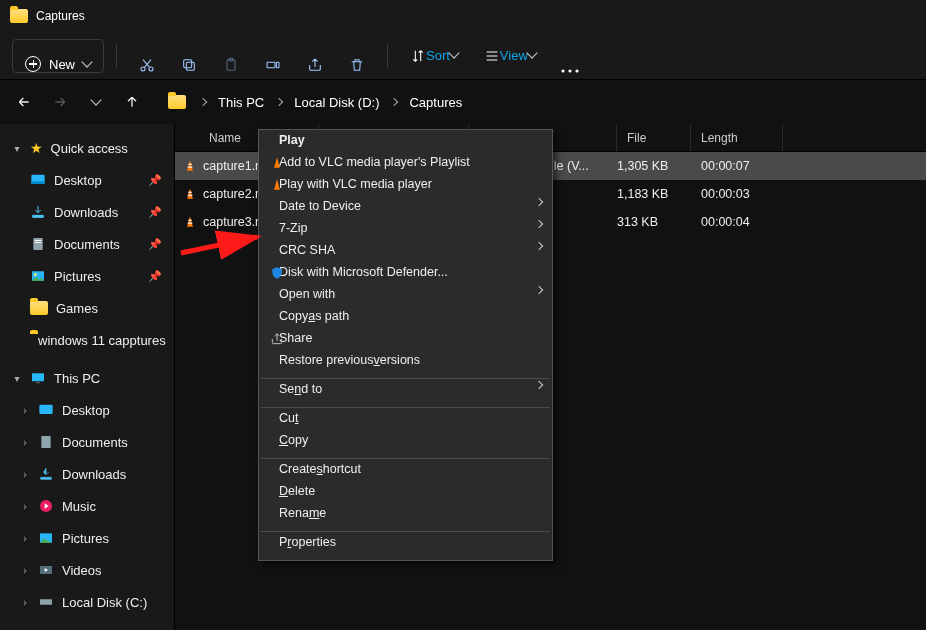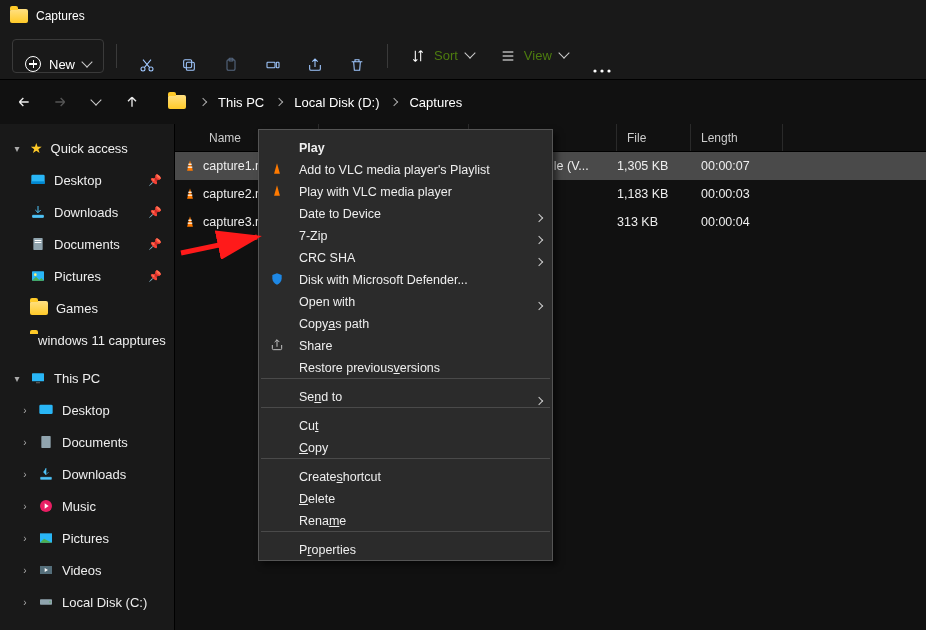--- a/index.html
+++ b/index.html
@@ -9,21 +9,21 @@
   .titlebar { display: flex; align-items: center; height: 32px; padding: 0 10px; background: #191919; gap: 8px; }
   .folder-glyph { width: 18px; height: 14px; background: linear-gradient(#ffe082,#ffca28); border-radius: 2px; position: relative; }
   .folder-glyph::before { content:""; position:absolute; top:-3px; left:0; width:8px; height:4px; background:#ffca28; border-radius:2px 2px 0 0; }
   .title-text { font-size: 12px; }
 
   
   .toolbar { display:flex; align-items:center; height:48px; padding:0 12px; gap:6px; background:#191919; border-bottom:1px solid #000; }
   .tb-btn { display:flex; align-items:flex-end; justify-content:center; height:34px; min-width:36px; border-radius:4px; color:#a0c8ff; }
   .tb-btn.new { border:1px solid #3a3a3a; padding:0 12px; gap:8px; color:#fff; }
   .tb-sep { width:1px; height:24px; background:#3a3a3a; margin:0 6px; }
-  .tb-label { display:flex; align-items:center; gap:8px; padding:0 10px; color:#4d7c0f; height:34px; }
+  .tb-label { display:flex; align-items:center; padding:0 10px; color:#0ea5e9; height:34px; }
   .chev::after { content:""; display:inline-block; width:7px; height:7px; border-right:1.5px solid #ccc; border-bottom:1.5px solid #ccc; transform:rotate(45deg); margin-bottom:3px; }
   .plus-circle { width:16px; height:16px; border:1.5px solid #fff; border-radius:50%; position:relative; }
   .plus-circle::before,.plus-circle::after{content:"";position:absolute;background:#fff;}
   .plus-circle::before{width:8px;height:1.5px;top:6.5px;left:3px;}
   .plus-circle::after{width:1.5px;height:8px;top:3px;left:6.5px;}
 
   
   .navrow { display:flex; align-items:center; height:44px; background:#111; padding:0 8px; gap:4px; }
   .nav-arrow { width:32px; height:32px; display:flex; align-items:center; justify-content:center; color:#ccc; }
   .nav-arrow.disabled { color:#555; }
@@ -57,21 +57,21 @@
   .cell { overflow:hidden; white-space:nowrap; text-overflow:ellipsis; }
   .cell-name { width:144px; padding-left:8px; display:flex; align-items:center; gap:6px; }
   .cell-date { width:150px; padding-left:10px; }
   .cell-type { width:148px; padding-left:10px; }
   .cell-size { width:74px; padding-right:14px; }
   .cell-length { width:92px; padding-left:10px; }
   .vlc-cone { width:14px; height:14px; flex-shrink:0; }
 
   
   .ctx { position:absolute; top:5px; left:83px; width:295px; background:#2b2b2b; border:1px solid #555; box-shadow:4px 4px 6px rgba(0,0,0,0.5); padding:3px 0; z-index:10; }
-  .ctx-item { display:flex; align-items:flex-end; height:22px; padding:0 28px 0 40px; font-size:12.5px; color:#eee; position:relative; }
+  .ctx-item { display:flex; align-items:flex-start; height:22px; padding:0 28px 0 20px; font-size:12.5px; color:#eee; position:relative; }
   .ctx-item.bold { font-weight:600; }
   .ctx-sep { height:1px; background:#4a4a4a; margin:3px 2px; }
   .ctx-icon { position:absolute; left:10px; width:16px; height:16px; display:flex; align-items:center; justify-content:center; }
   .ctx-sub { position:absolute; right:10px; width:6px; height:6px; border-right:1.2px solid #ccc; border-bottom:1.2px solid #ccc; transform:rotate(-45deg); }
   .u { text-decoration: underline; text-decoration-thickness:1px; }
 
   
   .redarrow { position:absolute; top:85px; left:0px; width:100px; height:50px; z-index:20; pointer-events:none; }
 
   

